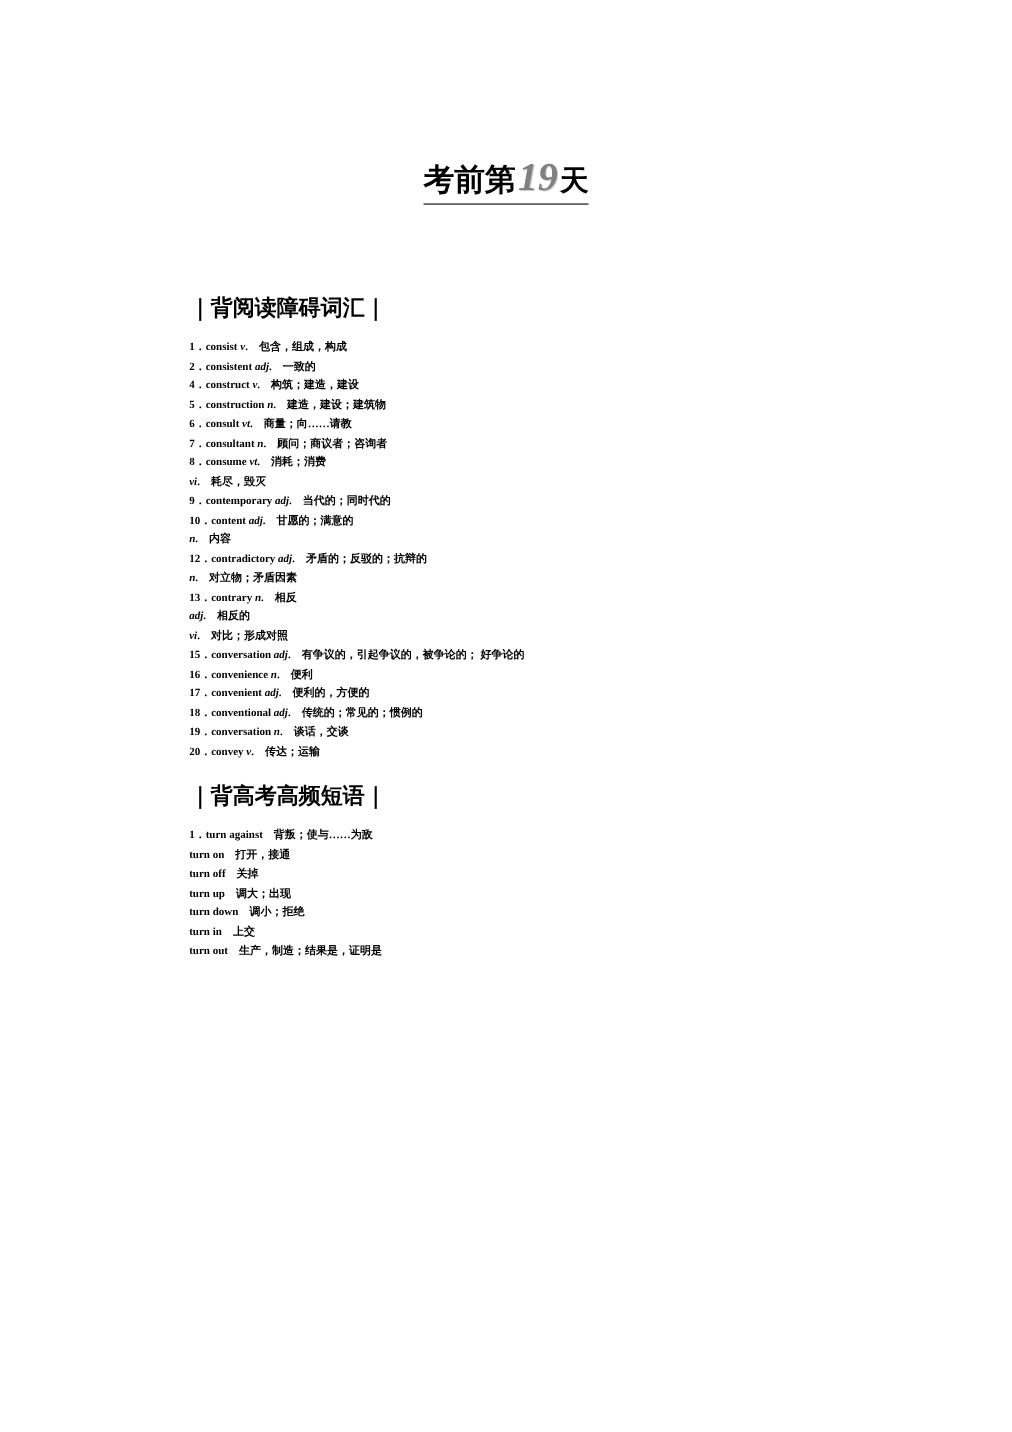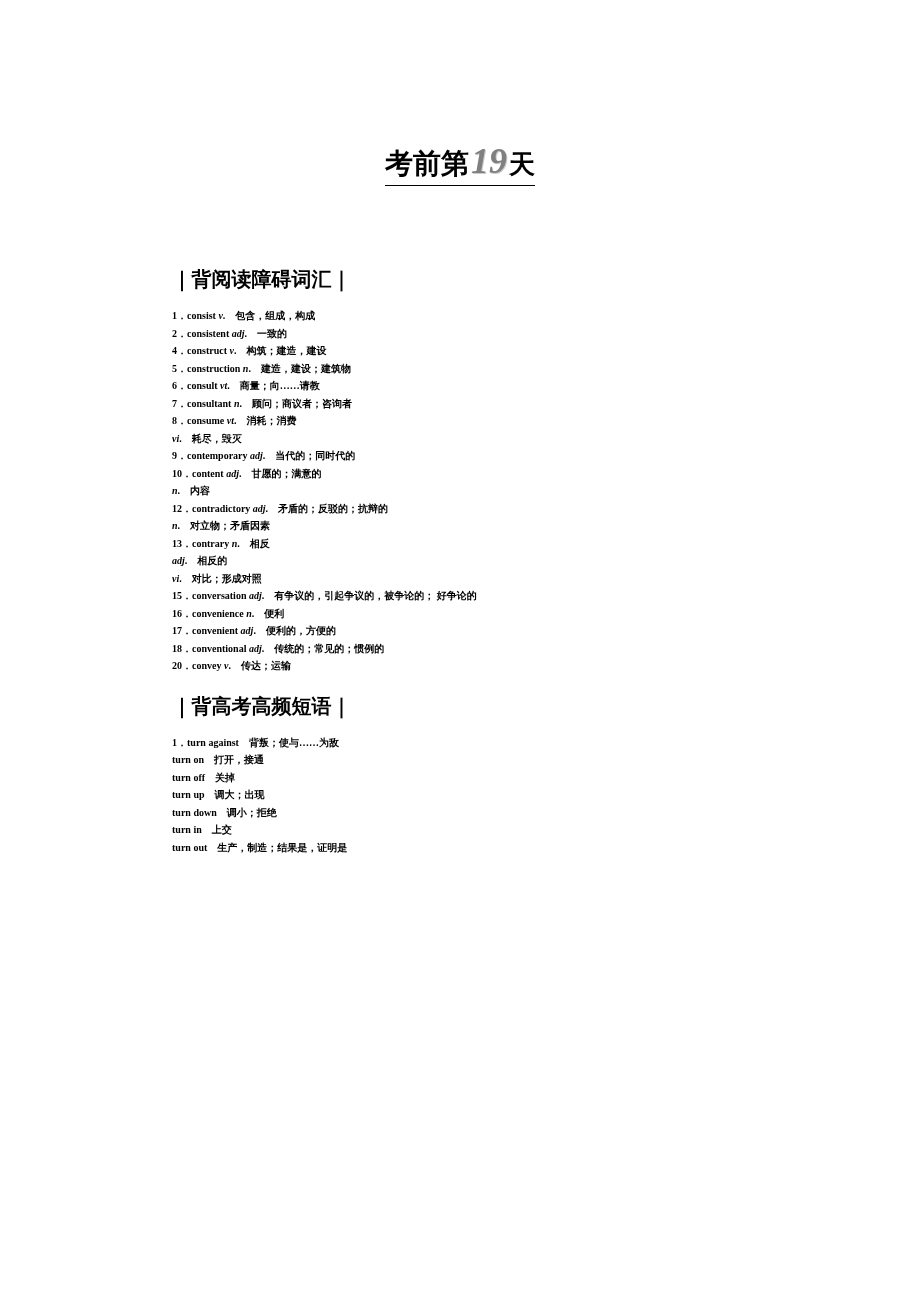--- a/index.html
+++ b/index.html
@@ -100,20 +100,21 @@
     <p class="entry-line"><span class="pos">n</span><span class="sep">.　</span><span class="def">内容</span></p>
     <p class="entry-line"><span class="num">12</span><span class="sep">．</span><span class="word">contradictory </span><span class="pos">adj</span><span class="sep">.　</span><span class="def">矛盾的；反驳的；抗辩的</span></p>
     <p class="entry-line"><span class="pos">n</span><span class="sep">.　</span><span class="def">对立物；矛盾因素</span></p>
     <p class="entry-line"><span class="num">13</span><span class="sep">．</span><span class="word">contrary </span><span class="pos">n</span><span class="sep">.　</span><span class="def">相反</span></p>
     <p class="entry-line"><span class="pos">adj</span><span class="sep">.　</span><span class="def">相反的</span></p>
     <p class="entry-line"><span class="pos">vi</span><span class="sep">.　</span><span class="def">对比；形成对照</span></p>
     <p class="entry-line"><span class="num">15</span><span class="sep">．</span><span class="word">conversation </span><span class="pos">adj</span><span class="sep">.　</span><span class="def">有争议的，引起争议的，被争论的；  好争论的</span></p>
     <p class="entry-line"><span class="num">16</span><span class="sep">．</span><span class="word">convenience </span><span class="pos">n</span><span class="sep">.　</span><span class="def">便利</span></p>
     <p class="entry-line"><span class="num">17</span><span class="sep">．</span><span class="word">convenient </span><span class="pos">adj</span><span class="sep">.　</span><span class="def">便利的，方便的</span></p>
     <p class="entry-line"><span class="num">18</span><span class="sep">．</span><span class="word">conventional </span><span class="pos">adj</span><span class="sep">.　</span><span class="def">传统的；常见的；惯例的</span></p>
+    <p class="entry-line"><span class="num">19</span><span class="sep">．</span><span class="word">conversation </span><span class="pos">n</span><span class="sep">.　</span><span class="def">谈话，交谈</span></p>
     <p class="entry-line"><span class="num">20</span><span class="sep">．</span><span class="word">convey </span><span class="pos">v</span><span class="sep">.　</span><span class="def">传达；运输</span></p>
   </div>
 
 <div class="section-title">｜背高考高频短语｜</div>
 
 <div class="entries" id="section2-list">
     <p class="entry-line"><span class="num">1</span><span class="sep">．</span><span class="word">turn against</span><span class="sep">　</span><span class="def">背叛；使与……为敌</span></p>
     <p class="entry-line"><span class="word">turn on</span><span class="sep">　</span><span class="def">打开，接通</span></p>
     <p class="entry-line"><span class="word">turn off</span><span class="sep">　</span><span class="def">关掉</span></p>
     <p class="entry-line"><span class="word">turn up</span><span class="sep">　</span><span class="def">调大；出现</span></p>

